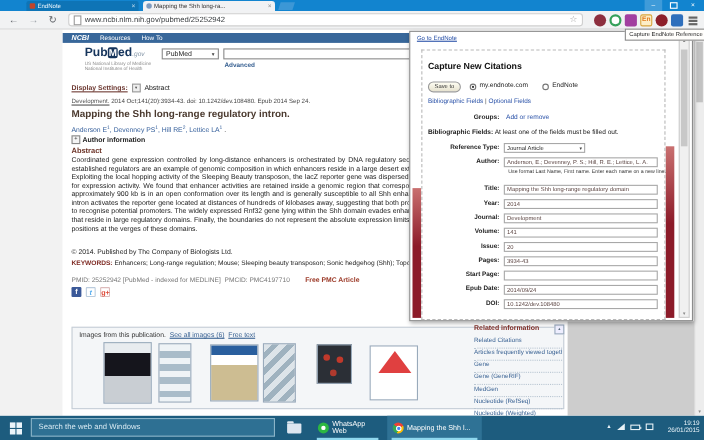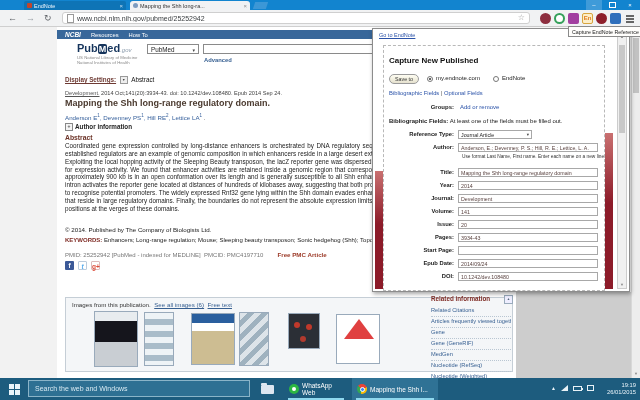--- a/index.html
+++ b/index.html
@@ -262,21 +262,21 @@
       <div class="advlink">Advanced</div>
 
       <div class="dsrow">
         <span class="dslink">Display Settings:</span>
         <span class="dsbox">▾</span>
         <span>Abstract</span>
       </div>
 
       <div class="citline"><span class="citjournal">Development.</span><span> 2014 Oct;141(20):3934-43. doi: 10.1242/dev.108480. Epub 2014 Sep 24.</span></div>
 
-      <div class="arttitle">Mapping the Shh long-range regulatory domain.</div>
+      <div class="arttitle">Mapping the Shh long-range regulatory intron.</div>
 
       <div class="authrow">
         <span class="au"><span>Anderson E</span><sup>1</sup></span><span class="au"><span>Devenney PS</span><sup>1</sup></span><span class="au"><span>Hill RE</span><sup>2</sup></span><span class="au"><span>Lettice LA</span><sup>1</sup></span>
       </div>
 
       <div class="ainfo"><span class="plusbox">+</span><span>Author information</span></div>
 
       <div class="abshead">Abstract</div>
       <div class="abstxt">Coordinated gene expression controlled by long-distance enhancers is orchestrated by DNA regulatory sequences involving multiple layers of control mechanisms. The Shh gene and well-established regulators are an example of genomic composition in which enhancers reside in a large desert extending into neighbouring genes to control the spatiotemporal pattern of expression. Exploiting the local hopping activity of the Sleeping Beauty transposon, the lacZ reporter gene was dispersed throughout the Shh region to systematically map the genomic features responsible for expression activity. We found that enhancer activities are retained inside a genomic region that corresponds to the topologically associated domain (TAD) defined by Hi-C. This domain of approximately 900 kb is in an open conformation over its length and is generally susceptible to all Shh enhancers. Similar to the distal enhancers, an enhancer residing within the Shh second intron activates the reporter gene located at distances of hundreds of kilobases away, suggesting that both proximal and distal enhancers have the capacity to survey the Shh topological domain to recognise potential promoters. The widely expressed Rnf32 gene lying within the Shh domain evades enhancer activities by a process that may be common among other housekeeping genes that reside in large regulatory domains. Finally, the boundaries do not represent the absolute expression limits of enhancer activity, as expression activity is lost stepwise at a number of genomic positions at the verges of these domains.</div>
       <div class="copyr">© 2014. Published by The Company of Biologists Ltd.</div>
@@ -323,21 +323,21 @@
       <span class="sarr" style="bottom:2px;">▼</span>
     </div>
   </div>
 
   <div class="popup">
     <a class="gotolink">Go to EndNote</a>
     <div class="mbar mbar-l"></div>
     <div class="mbar mbar-r"></div>
 
     <div class="pbox">
-      <div class="pheading">Capture New Published</div>
+      <div class="pheading">Capture New Citations</div>
 
       <div class="saverow">
         <div class="savebtn">Save to</div>
         <span class="radio on" style="left:38px;"></span>
         <span class="rlab" style="left:47px;">my.endnote.com</span>
         <span class="radio" style="left:104px;"></span>
         <span class="rlab" style="left:113px;">EndNote</span>
       </div>
 
       <div class="plinks"><span>Bibliographic Fields</span> <span style="color:#555;">|</span> <span>Optional Fields</span></div>

